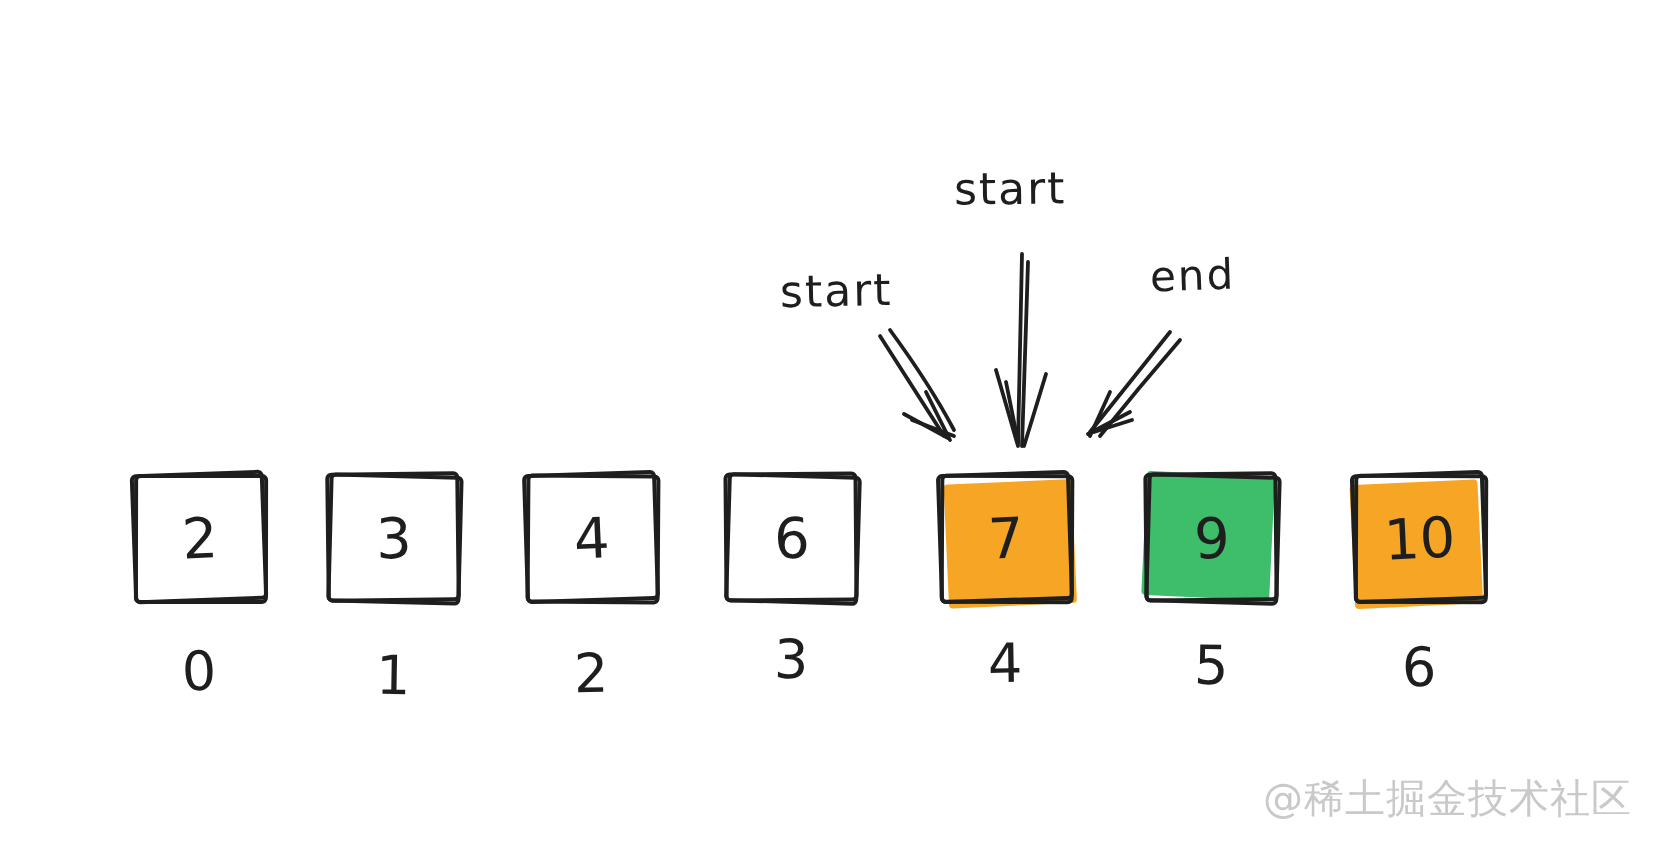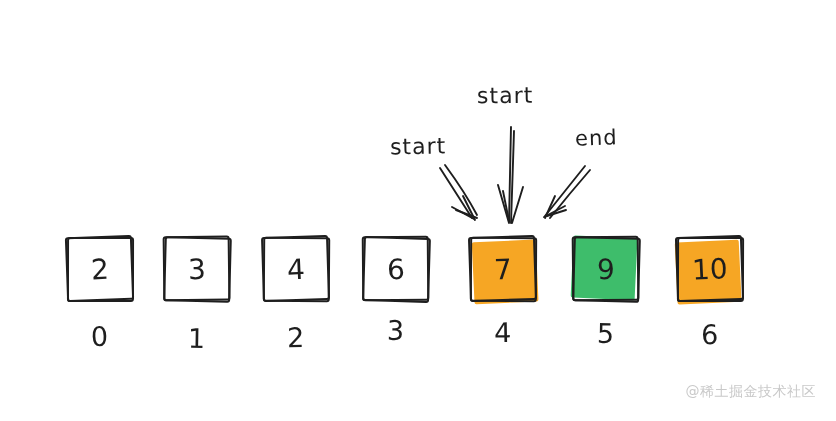--- a/index.html
+++ b/index.html
@@ -124,23 +124,23 @@
   .c2 .idx { transform: translateY(4px) rotate(-1deg); }
   .c3 .idx { transform: translateY(-3px) rotate(1deg); }
   .c4 .idx { transform: translateY(-1px) rotate(-1deg); }
   .c5 .idx { transform: translateY(0px) rotate(1deg); }
   .c6 .idx { transform: translateY(1px) rotate(-1deg); }
 
   
   .watermark {
     position: absolute;
     right: 20px;
-    bottom: 20px;
+    bottom: 8px;
     color: var(--watermark);
-    font-size: 14px;
+    font-size: 20px;
     letter-spacing: 0.5px;
     white-space: nowrap;
   }
 </style>
 </head>
 <body>
 
 <div class="stage">
 
   <div class="pointer-label start">start</div>

